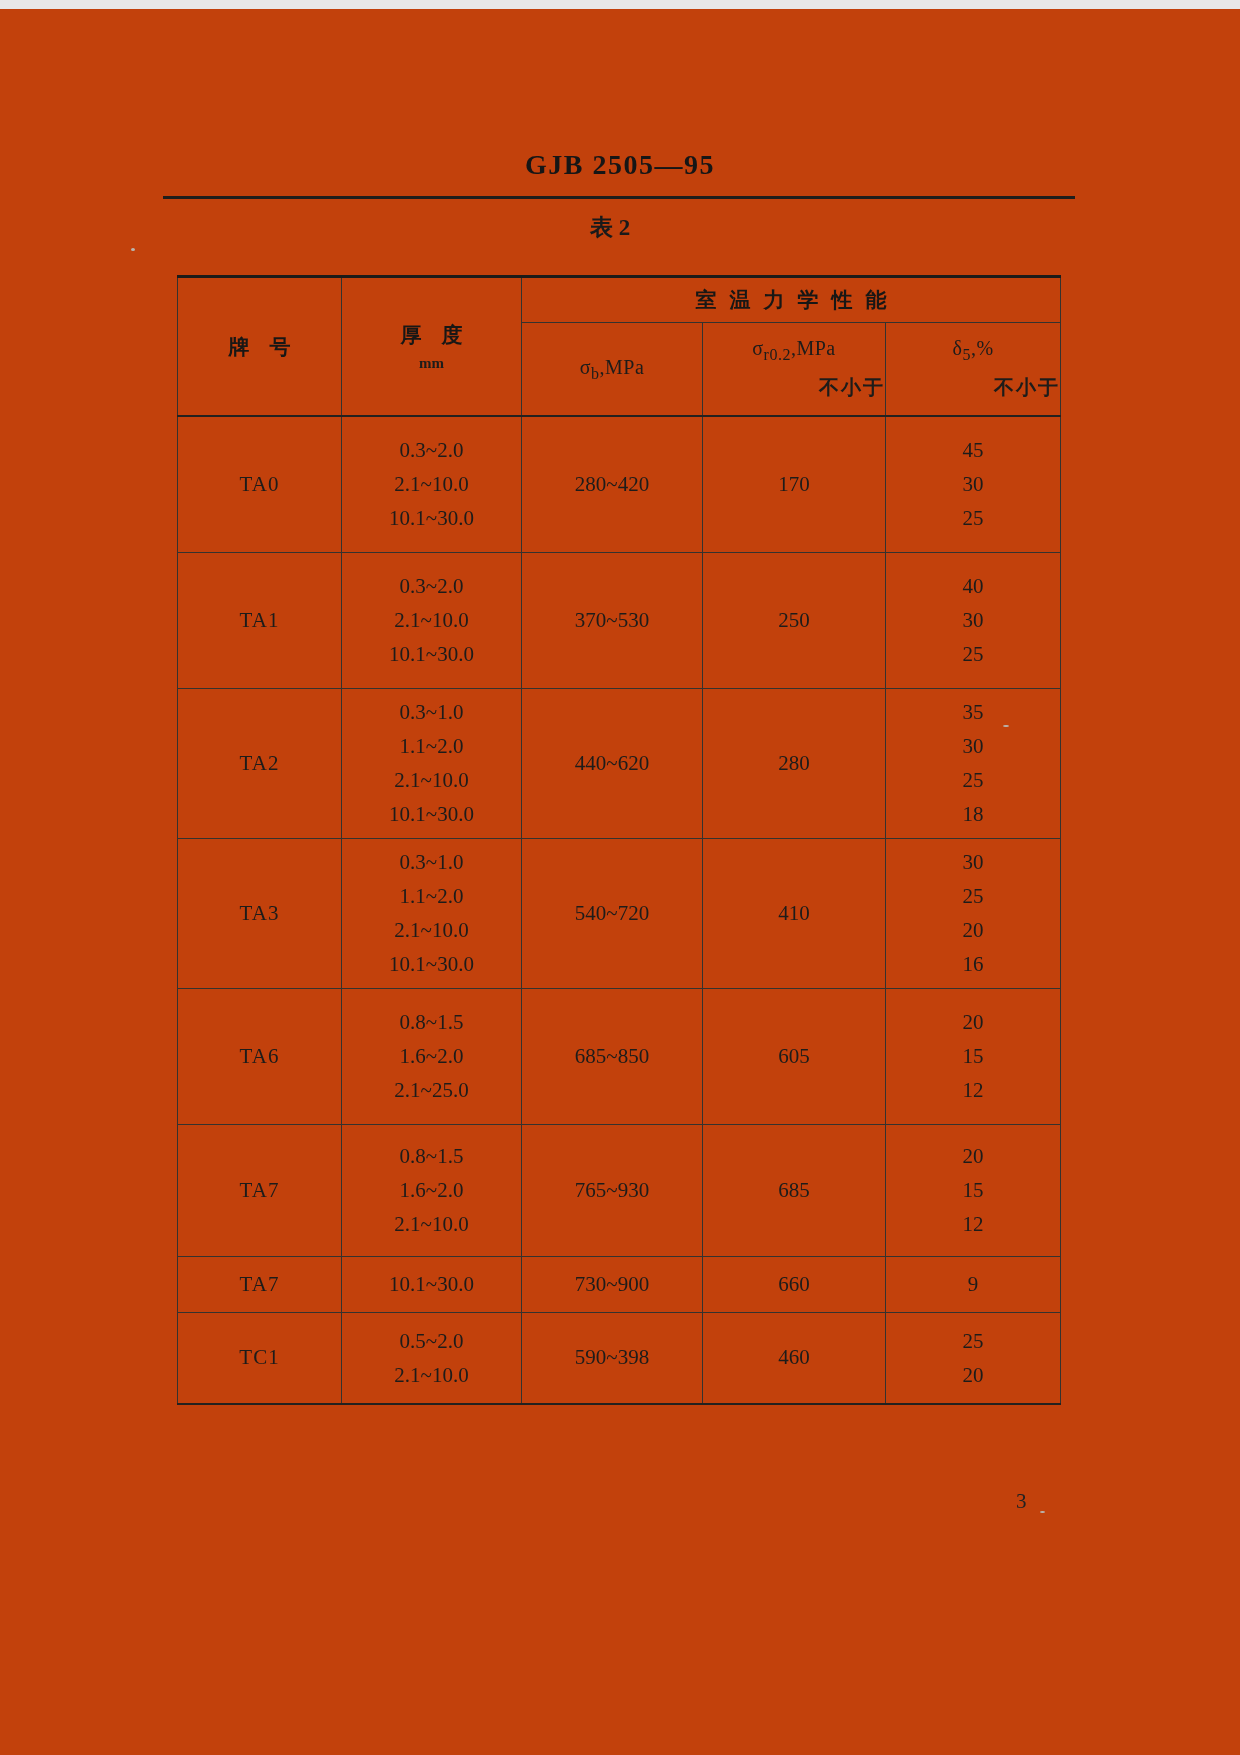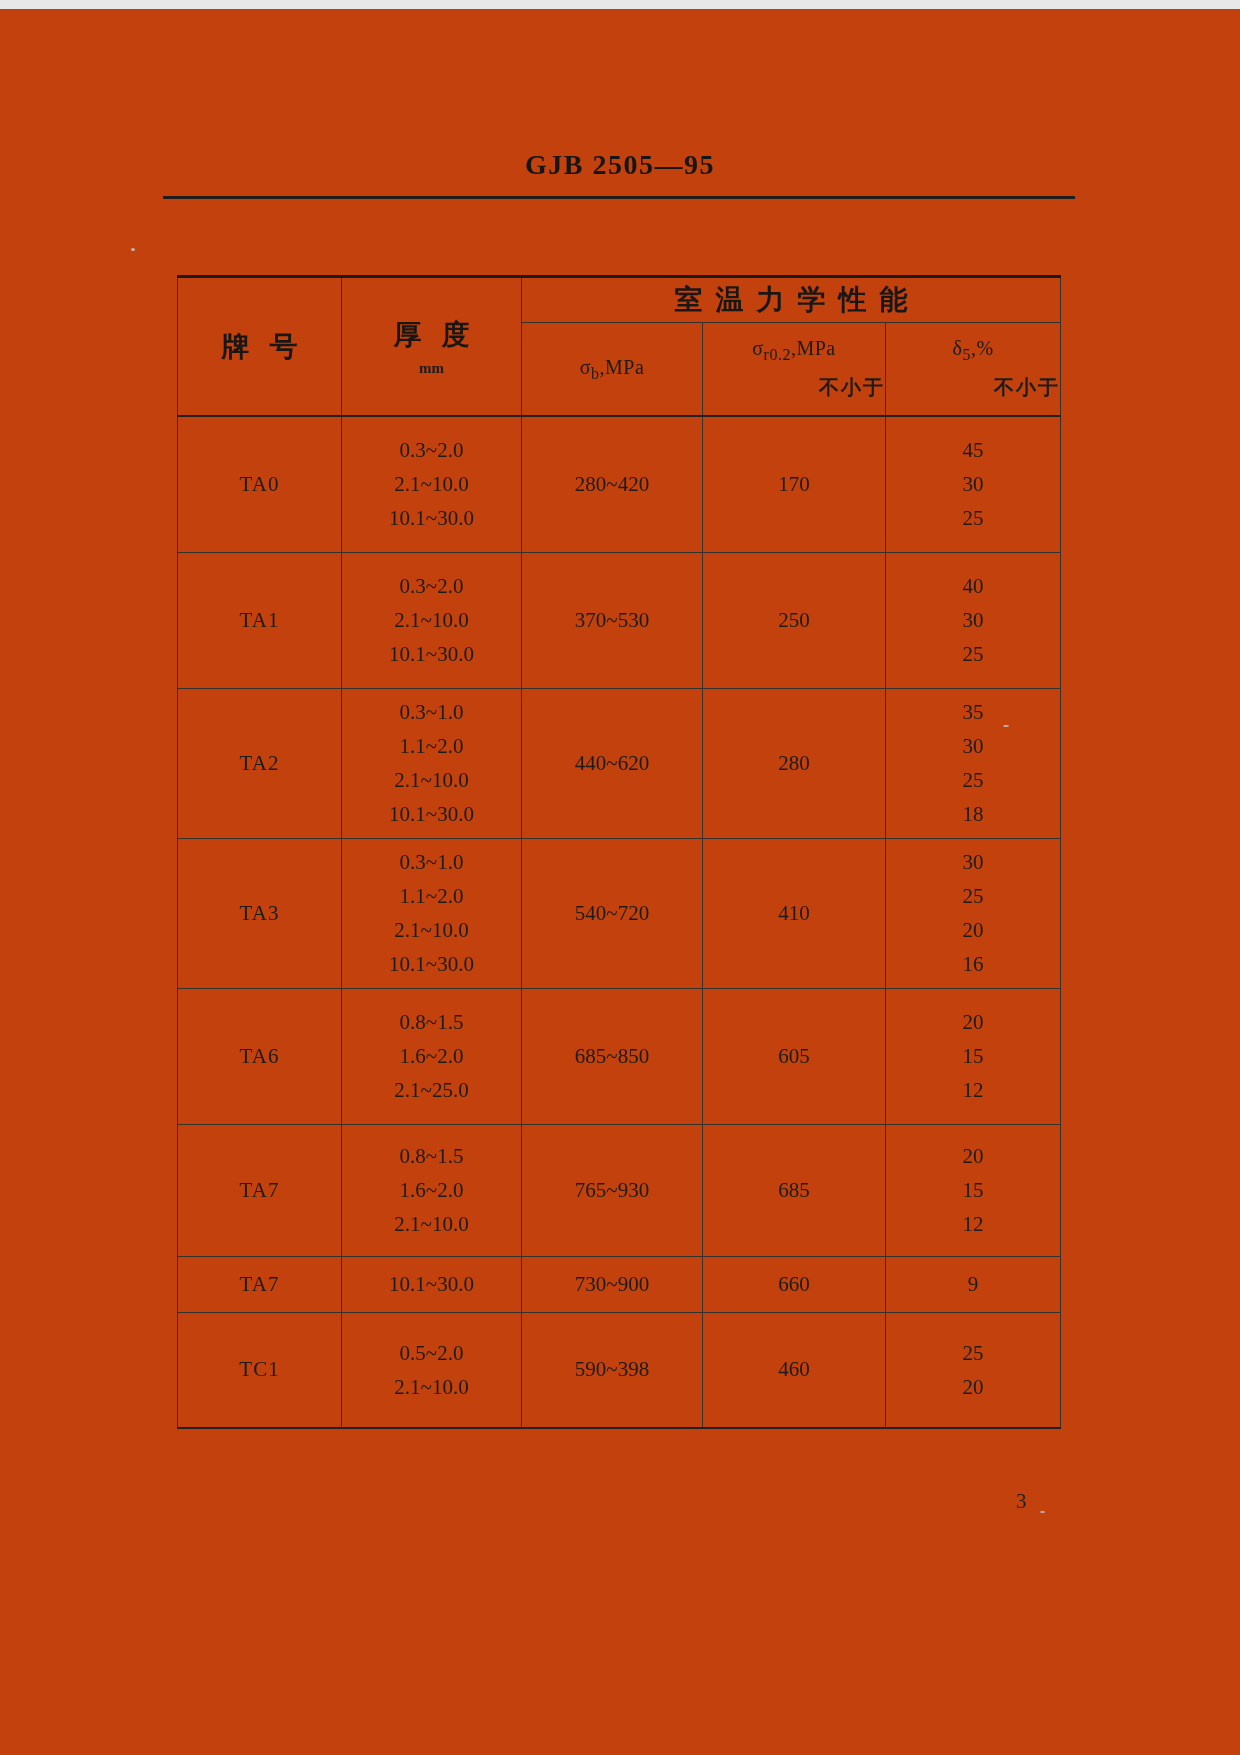--- a/index.html
+++ b/index.html
@@ -72,21 +72,21 @@
   }
   
   table.spec-table { border-top: 3.4px solid #1c1b19; }
   table.spec-table tr.hdr-top th      { border-top: 3.4px solid #1c1b19; }
   table.spec-table tr:last-child td   { border-bottom: 2.4px solid #23211f; }
   
   table.spec-table thead tr.hdr-sub th,
   table.spec-table thead th[rowspan]  { border-bottom: 2.6px solid #23211f; }
 
   .cjk-head {
-    font-size: 28px;
+    font-size: 21px;
     font-weight: bold;
     color: #181715;
   }
   .spread-wide  { letter-spacing: 20px; padding-left: 20px; }
   .spread-group { letter-spacing: 13px; padding-left: 13px; }
   .unit-line { font-size: 15px; font-weight: bold; margin-top: 6px; }
   .sym-line { font-size: 20px; letter-spacing: 0.5px; }
   .sym-line sub { font-size: 16px; }
   .nlt-line { font-size: 20px; font-weight: bold; margin-top: 10px; letter-spacing: 2px; text-align: right; }
   .hdr-group-cell { height: 44px; }
@@ -107,20 +107,21 @@
   .speck-2 { left: 1003px; top: 716px; width: 6px; height: 2px; }
   .speck-3 { left: 1040px; top: 1502px; width: 5px; height: 2px; }
 </style>
 </head>
 <body>
 
 <div class="page">
 
   <div class="doc-title">GJB 2505—95</div>
   <div class="title-rule"></div>
+  <div class="table-label">表 2</div>
 
   <table class="spec-table">
     <colgroup>
       <col class="c-grade">
         <col class="c-thick">
         <col class="c-sigb">
         <col class="c-sig02">
         <col class="c-delta">
     </colgroup>
     <thead>
@@ -285,21 +286,21 @@
         </td>
         <td>730~900</td>
         <td>660</td>
         <td>
           <div class="lines">
             <div>9</div>
           </div>
         </td>
       </tr>
 
-      <tr style="height:116px">
+      <tr style="height:92px">
         <td class="grade-cell">TC1</td>
         <td>
           <div class="lines">
             <div>0.5~2.0</div>
             <div>2.1~10.0</div>
           </div>
         </td>
         <td>590~398</td>
         <td>460</td>
         <td>

